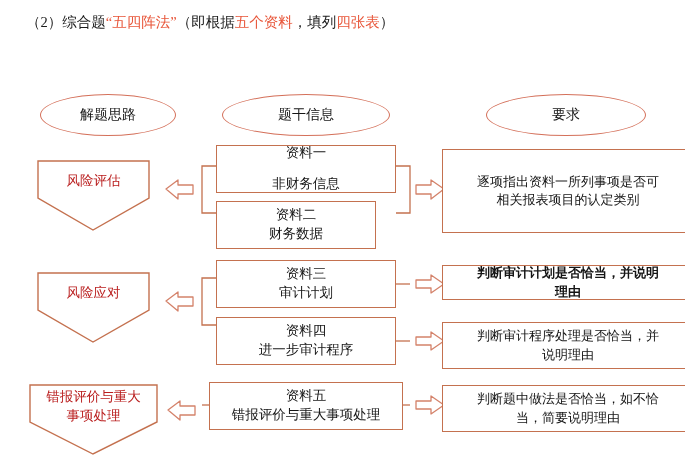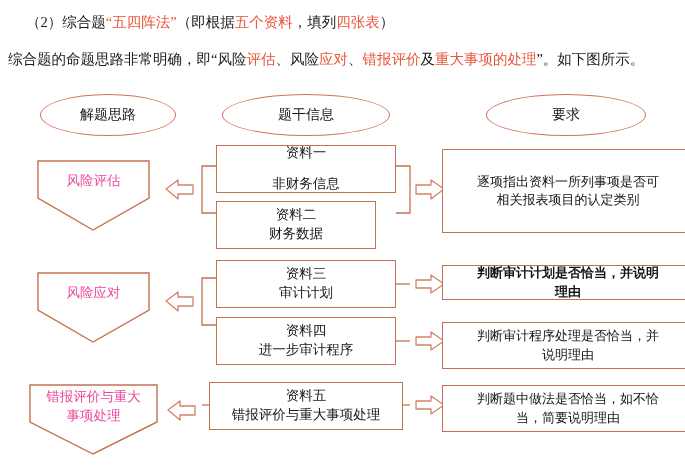--- a/index.html
+++ b/index.html
@@ -52,33 +52,32 @@
   }
   .box.rightbox { font-size: 13px; line-height: 1.42; padding: 3px 6px; }
 
   
   .penta {
     position: absolute;
     background: transparent;
   }
   .penta .lbl {
     position: absolute; left:0; right:0;
-    text-align:center; color:#ec4899;
+    text-align:center; color:#b91c1c;
     font-size: 13.5px; line-height: 1.35;
   }
 
   .svgabs { position:absolute; left:0; top:0; overflow:visible; }
 </style>
 </head>
 <body>
 
 <div id="page">
 
   <div class="para p1" id="para1"><span>（2）综合题</span><span class="hl">“五四阵法”</span><span>（即根据</span><span class="hl">五个资料</span><span>，填列</span><span class="hl">四张表</span><span>）</span></div>
-  <div class="para p2" id="para2"><span>综合题的命题思路非常明确，即“风险</span><span class="hl">评估</span><span>、风险</span><span class="hl">应对</span><span>、</span><span class="hl">错报评价</span><span>及</span><span class="hl">重大事项的处理</span><span>”。如下图所示。</span></div>
 
   <div id="chart">
 
     <svg class="svgabs" width="685" height="386" viewBox="0 0 685 386" style="z-index:2">
 
       <polygon points="22,73 133,73 133,110 77,142 22,110" fill="#ffffff" stroke="#c4714f" stroke-width="1.4"></polygon>
       <polygon points="22,185 133,185 133,222 77,254 22,222" fill="#ffffff" stroke="#c4714f" stroke-width="1.4"></polygon>
       <polygon points="14,297 141,297 141,334 77,366 14,334" fill="#ffffff" stroke="#c4714f" stroke-width="1.4"></polygon>
 
       <path d="M 200,78 L 186,78 L 186,125 L 200,125" fill="none" stroke="#c4714f" stroke-width="1.3"></path>

